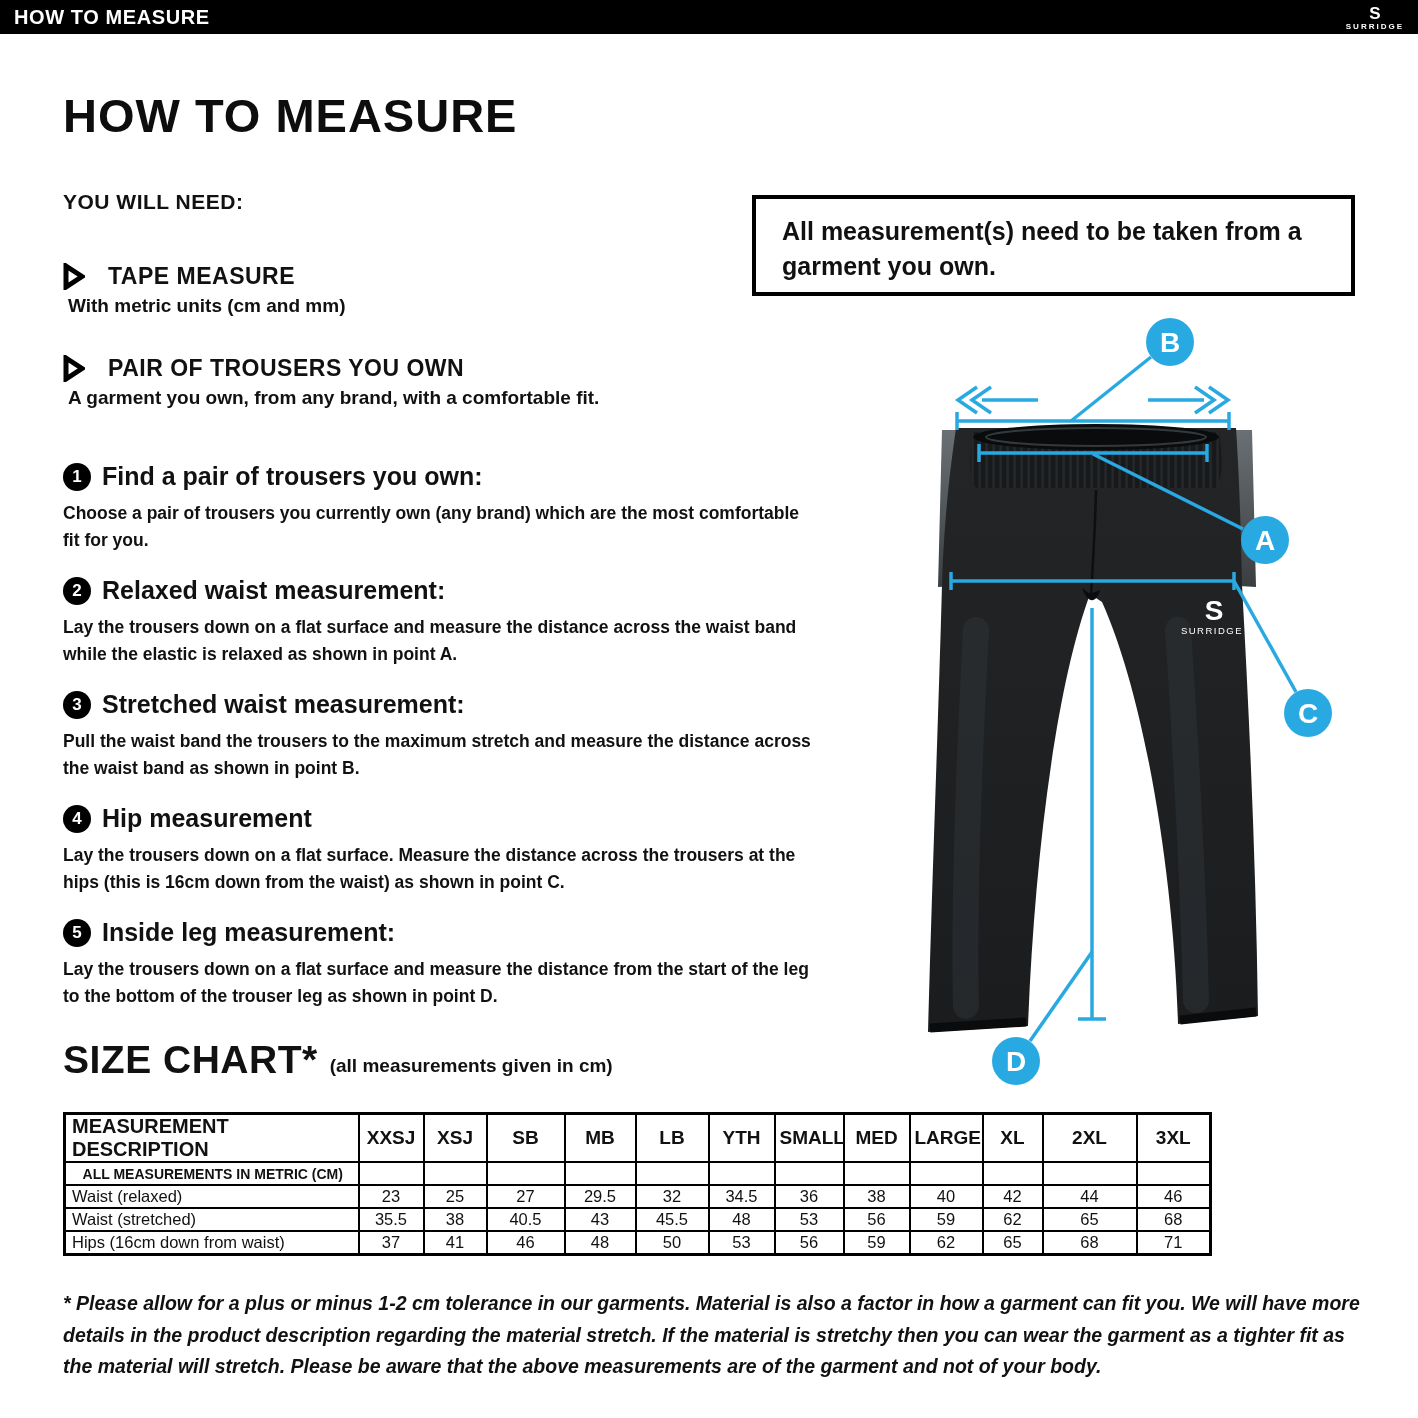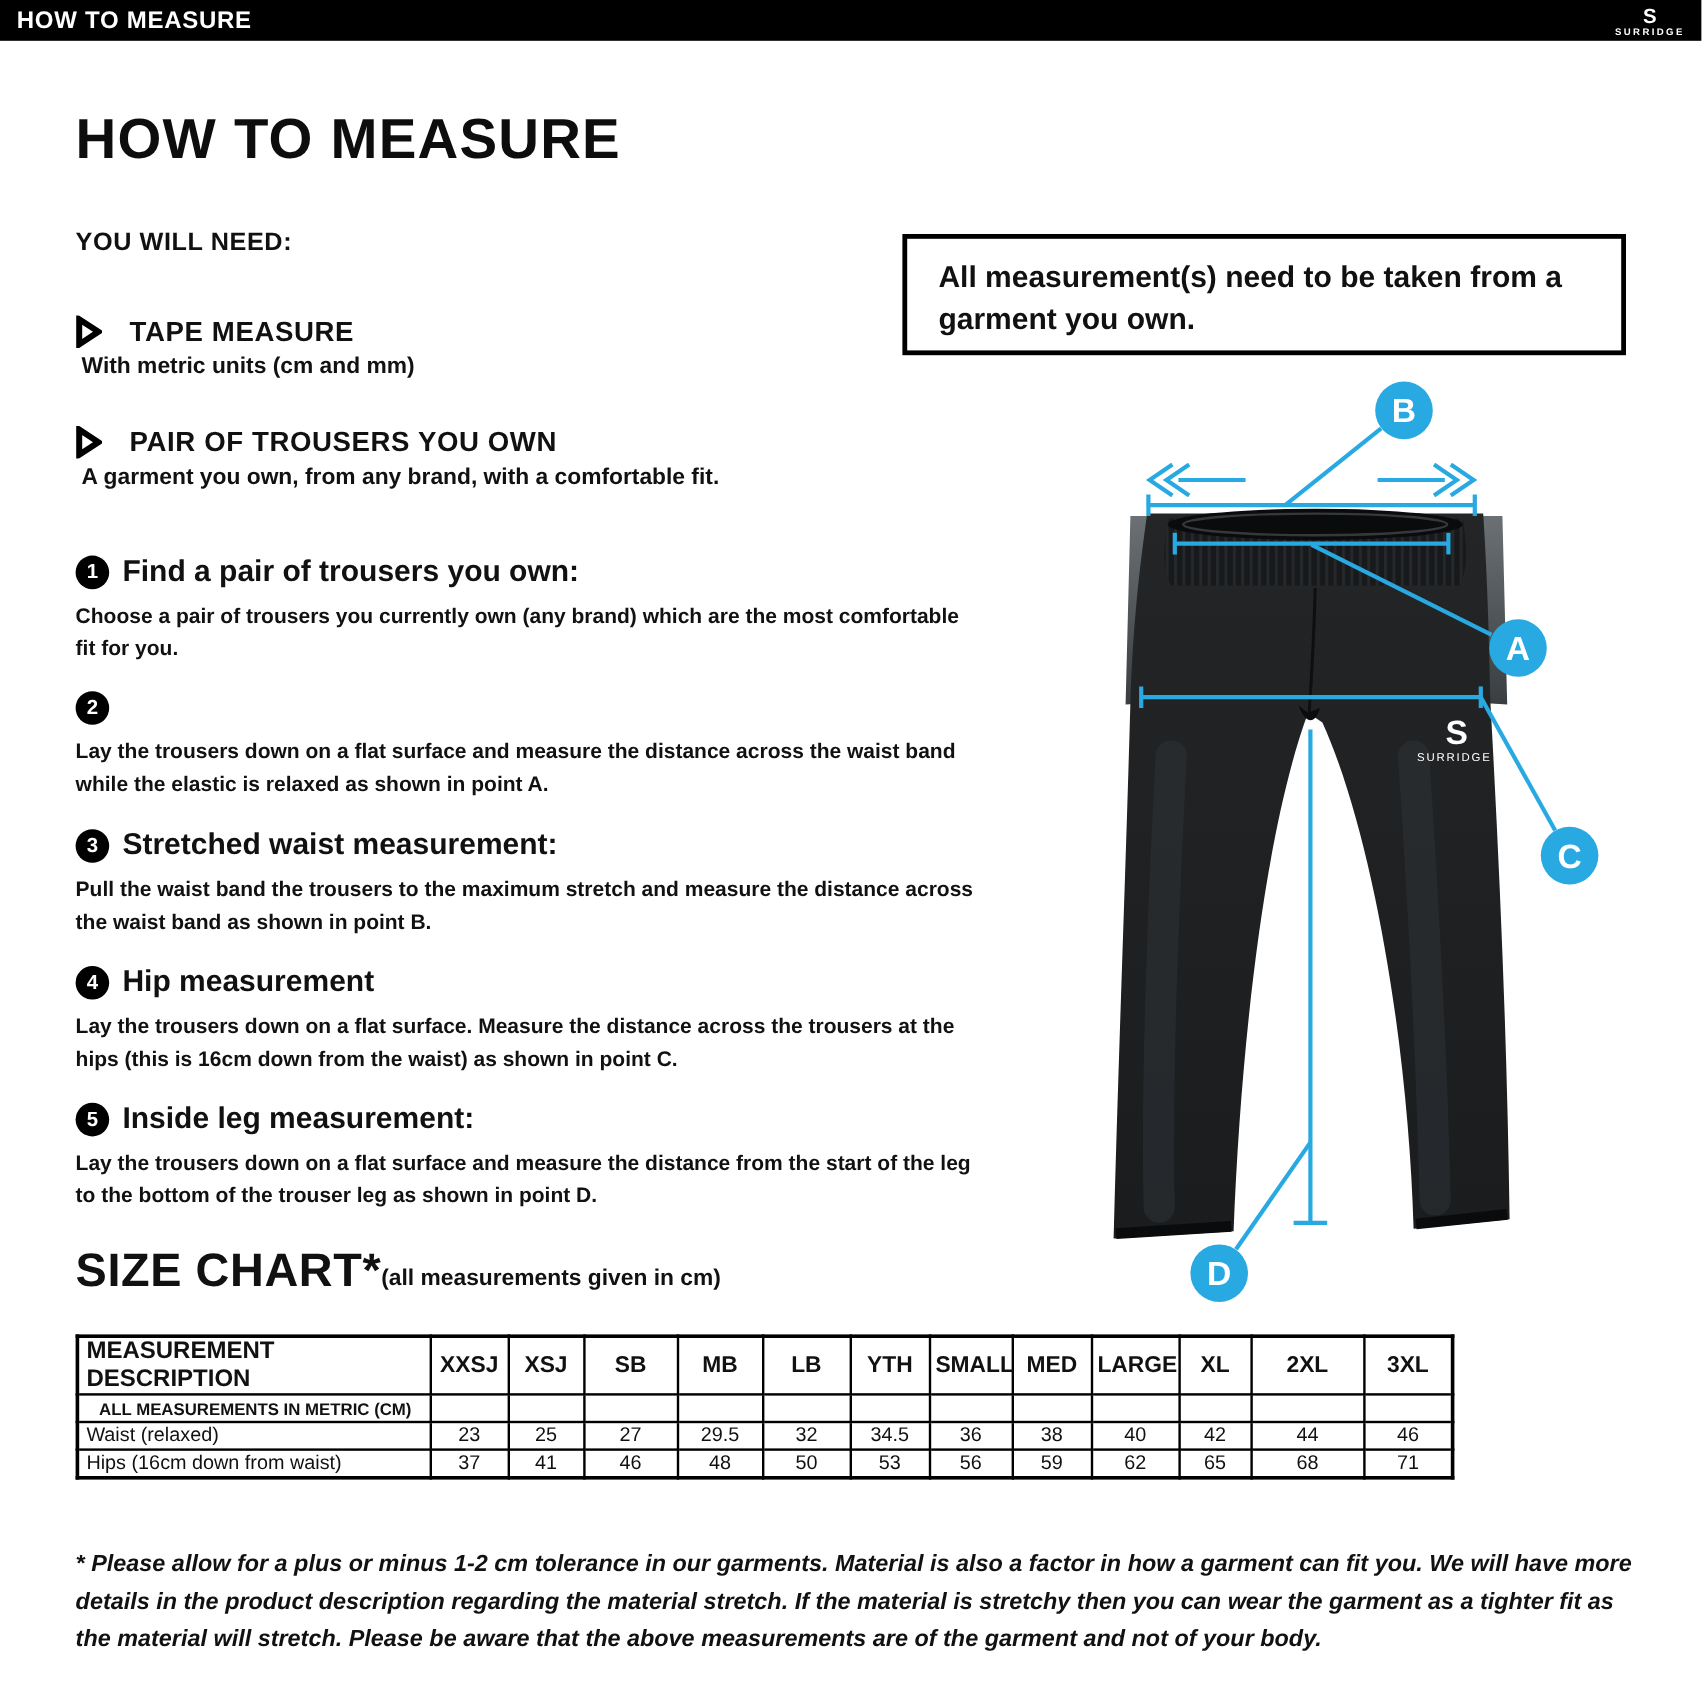--- a/index.html
+++ b/index.html
@@ -55,21 +55,21 @@
     border:4px solid #000; padding:15px 26px;
     font-size:25px; font-weight:800; line-height:1.4;
   }
 
   
   .diagram { position:absolute; left:878px; top:300px; width:522px; height:800px; }
 
   
   .sizechart-head { position:absolute; left:63px; top:1038px; display:flex; align-items:flex-end; }
   .sizechart-title { font-size:39px; font-weight:800; letter-spacing:.5px; }
-  .sizechart-sub { font-size:19px; font-weight:800; margin-left:0; padding-bottom:5px; }
+  .sizechart-sub { font-size:19px; font-weight:800; margin-left:12px; padding-bottom:5px; }
 
   table.sizes {
     position:absolute; left:63px; top:1112px; width:1146px;
     border-collapse:collapse; table-layout:fixed;
     border:3px solid #000;
   }
   table.sizes th, table.sizes td { border:2px solid #000; padding:0 4px; }
   tr.hdr th { height:40px; font-size:19px; font-weight:700; text-align:center; }
   tr.hdr th.lblh { text-align:left; padding-left:6px; font-size:20px; }
   tr.meta td { height:23px; font-size:14px; font-weight:700; text-align:center; padding-left:6px; }
@@ -125,20 +125,21 @@
   <div class="step-head">
     <span class="badge">1</span>
     <span>Find a pair of trousers you own:</span>
   </div>
   <div class="step-body">Choose a pair of trousers you currently own (any brand) which are the most comfortable fit for you.</div>
 </div>
 
 <div class="step" style="top:576px;">
   <div class="step-head">
     <span class="badge">2</span>
+    <span>Relaxed waist measurement:</span>
   </div>
   <div class="step-body">Lay the trousers down on a flat surface and measure the distance across the waist band while the elastic is relaxed as shown in point A.</div>
 </div>
 
 <div class="step" style="top:690px;">
   <div class="step-head">
     <span class="badge">3</span>
     <span>Stretched waist measurement:</span>
   </div>
   <div class="step-body">Pull the waist band the trousers to the maximum stretch and measure the distance across the waist band as shown in point B.</div>
@@ -312,20 +313,35 @@
     <td class="num">32</td>
     <td class="num">34.5</td>
     <td class="num">36</td>
     <td class="num">38</td>
     <td class="num">40</td>
     <td class="num">42</td>
     <td class="num">44</td>
     <td class="num">46</td>
   </tr>
   <tr class="data">
+    <td class="lbl">Waist (stretched)</td>
+    <td class="num">35.5</td>
+    <td class="num">38</td>
+    <td class="num">40.5</td>
+    <td class="num">43</td>
+    <td class="num">45.5</td>
+    <td class="num">48</td>
+    <td class="num">53</td>
+    <td class="num">56</td>
+    <td class="num">59</td>
+    <td class="num">62</td>
+    <td class="num">65</td>
+    <td class="num">68</td>
+  </tr>
+  <tr class="data">
     <td class="lbl">Hips (16cm down from waist)</td>
     <td class="num">37</td>
     <td class="num">41</td>
     <td class="num">46</td>
     <td class="num">48</td>
     <td class="num">50</td>
     <td class="num">53</td>
     <td class="num">56</td>
     <td class="num">59</td>
     <td class="num">62</td>

